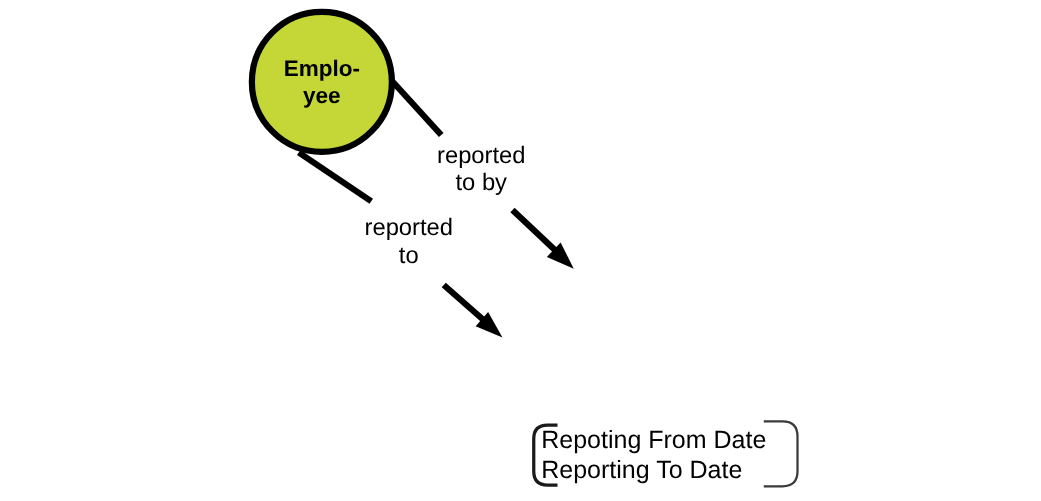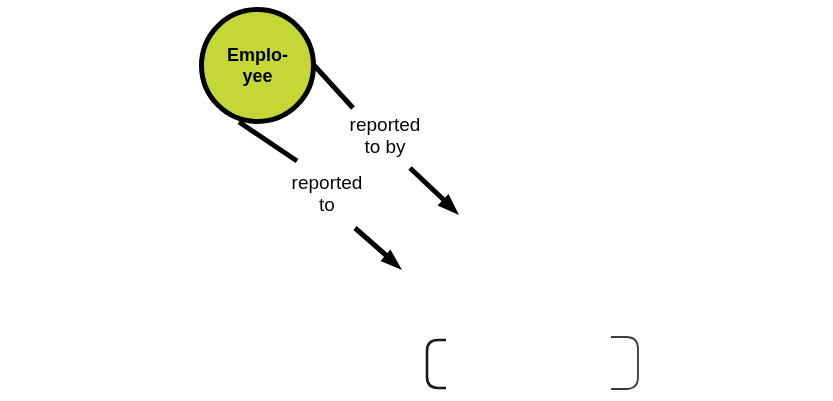--- a/index.html
+++ b/index.html
@@ -79,14 +79,16 @@
 yee</span>
   </div>
 
 
   <div class="edge-label l1">reported
 to by</div>
 
   <div class="edge-label l2">reported
 to</div>
 
+  <div class="attr-text">Repoting From Date
+Reporting To Date</div>
 
 </div>
 
 </body></html>

